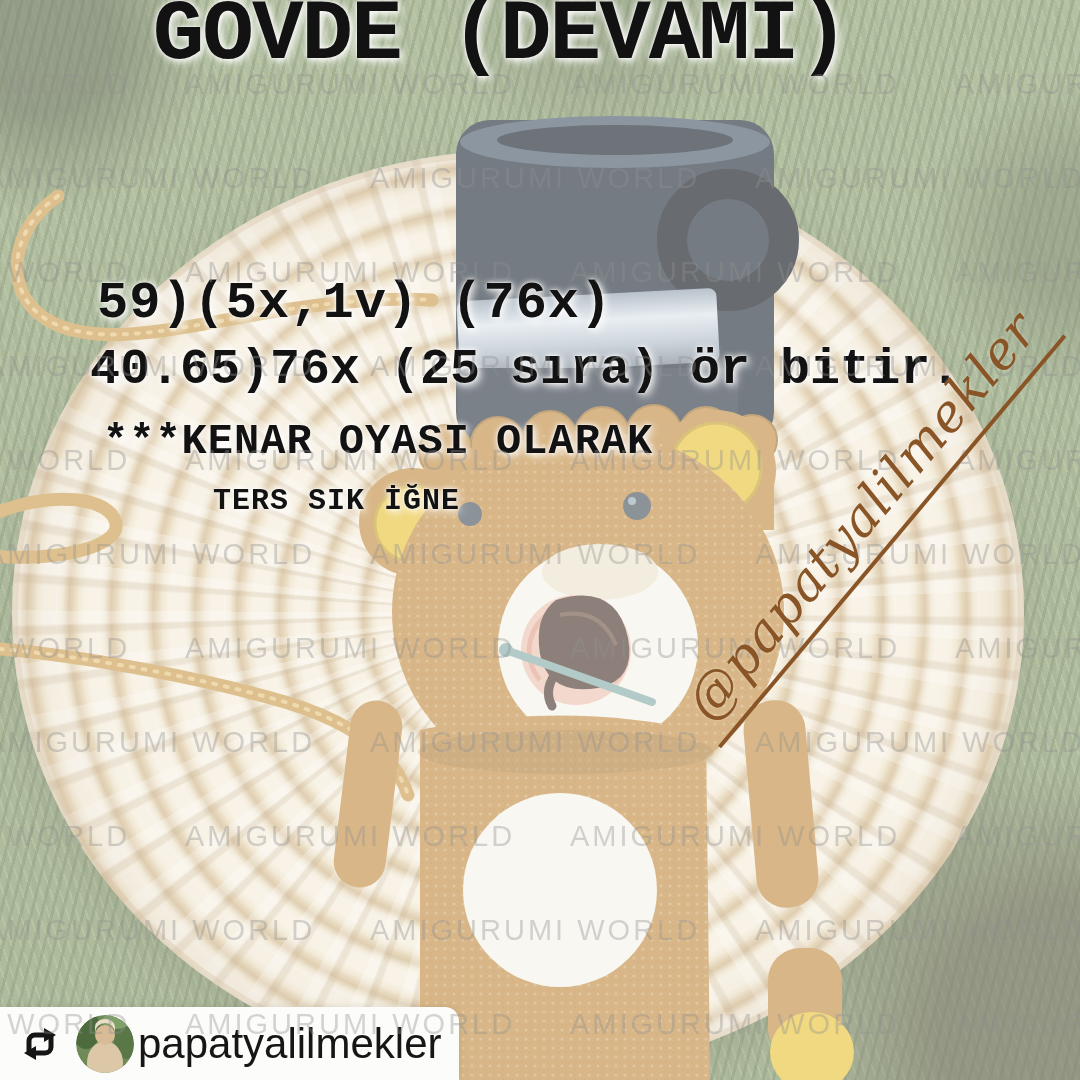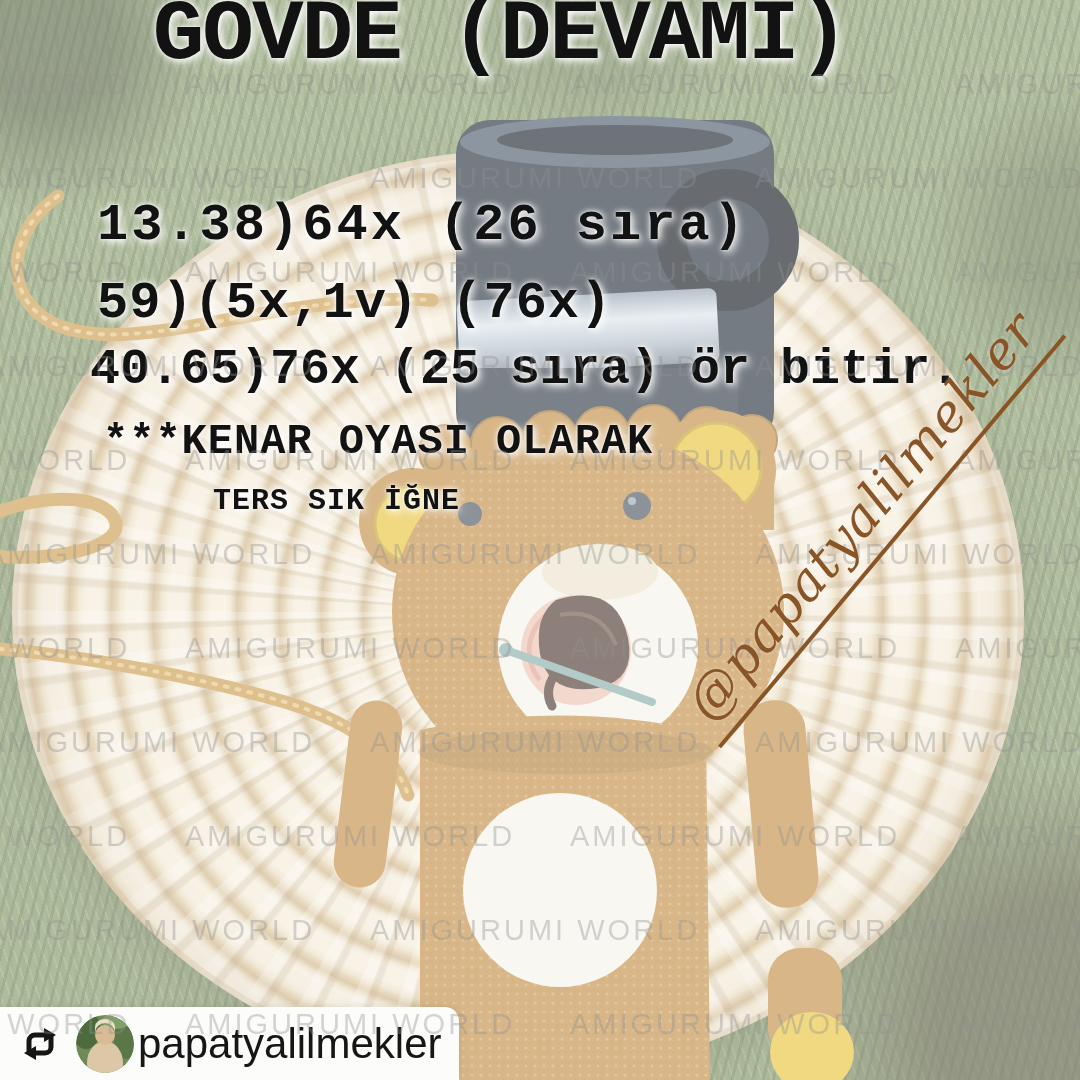--- a/index.html
+++ b/index.html
@@ -140,21 +140,20 @@
       <rect x="750" y="700" width="62" height="208" rx="30" fill="#c08a3e" transform="rotate(-5 781 804)"></rect>
       <circle cx="560" cy="890" r="97" fill="#f5f2e8"></circle>
       <rect x="768" y="948" width="74" height="112" rx="32" fill="#c08a3e"></rect>
       <ellipse cx="812" cy="1052" rx="42" ry="40" fill="#e8c235"></ellipse>
     </g>
   </svg>
 
   <div class="wash"></div>
 
   <div class="pt pt-title">GÖVDE (DEVAMI)</div>
-  <div class="pt pt-l2">13.38)64x (26 sıra)</div>
   <div class="pt pt-l3">59)(5x,1v) (76x)</div>
   <div class="pt pt-l4">40.65)76x (25 sıra) ör bitir.</div>
   <div class="pt pt-n1">***KENAR OYASI OLARAK</div>
   <div class="pt pt-n2">TERS SIK İĞNE</div>
 
   <div class="bar">
     <svg class="repost" width="44" height="44" viewBox="0 0 44 44">
       <g fill="none" stroke="#161616" stroke-width="5">
         <path d="M28,13 H17 a6,6 0 0 0 -6,6 v13"></path>
         <path d="M16,31 H27 a6,6 0 0 0 6,-6 V12"></path>

